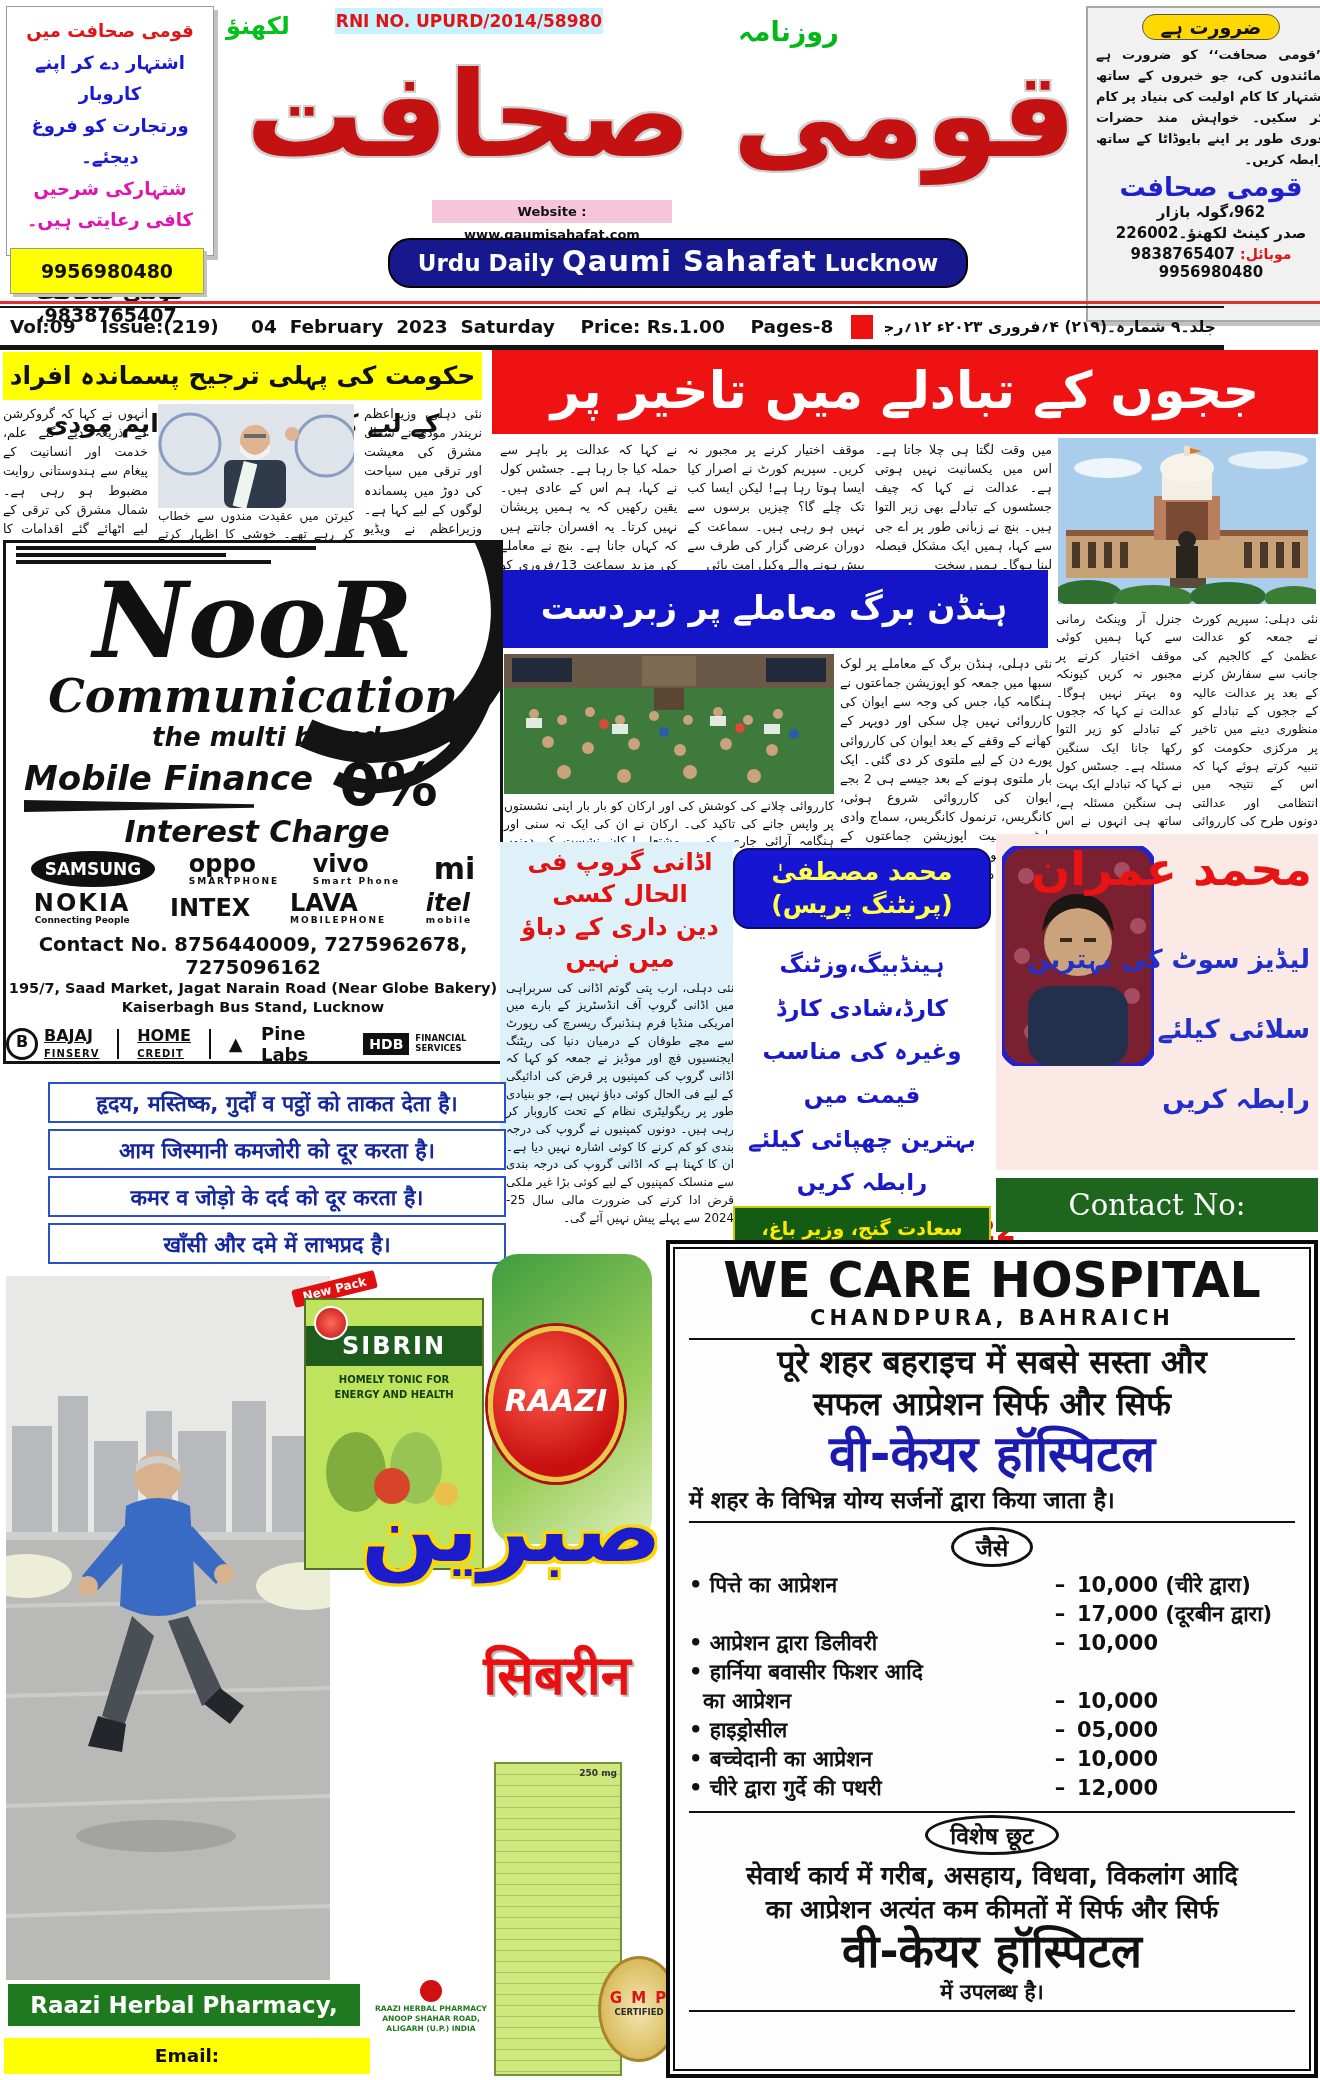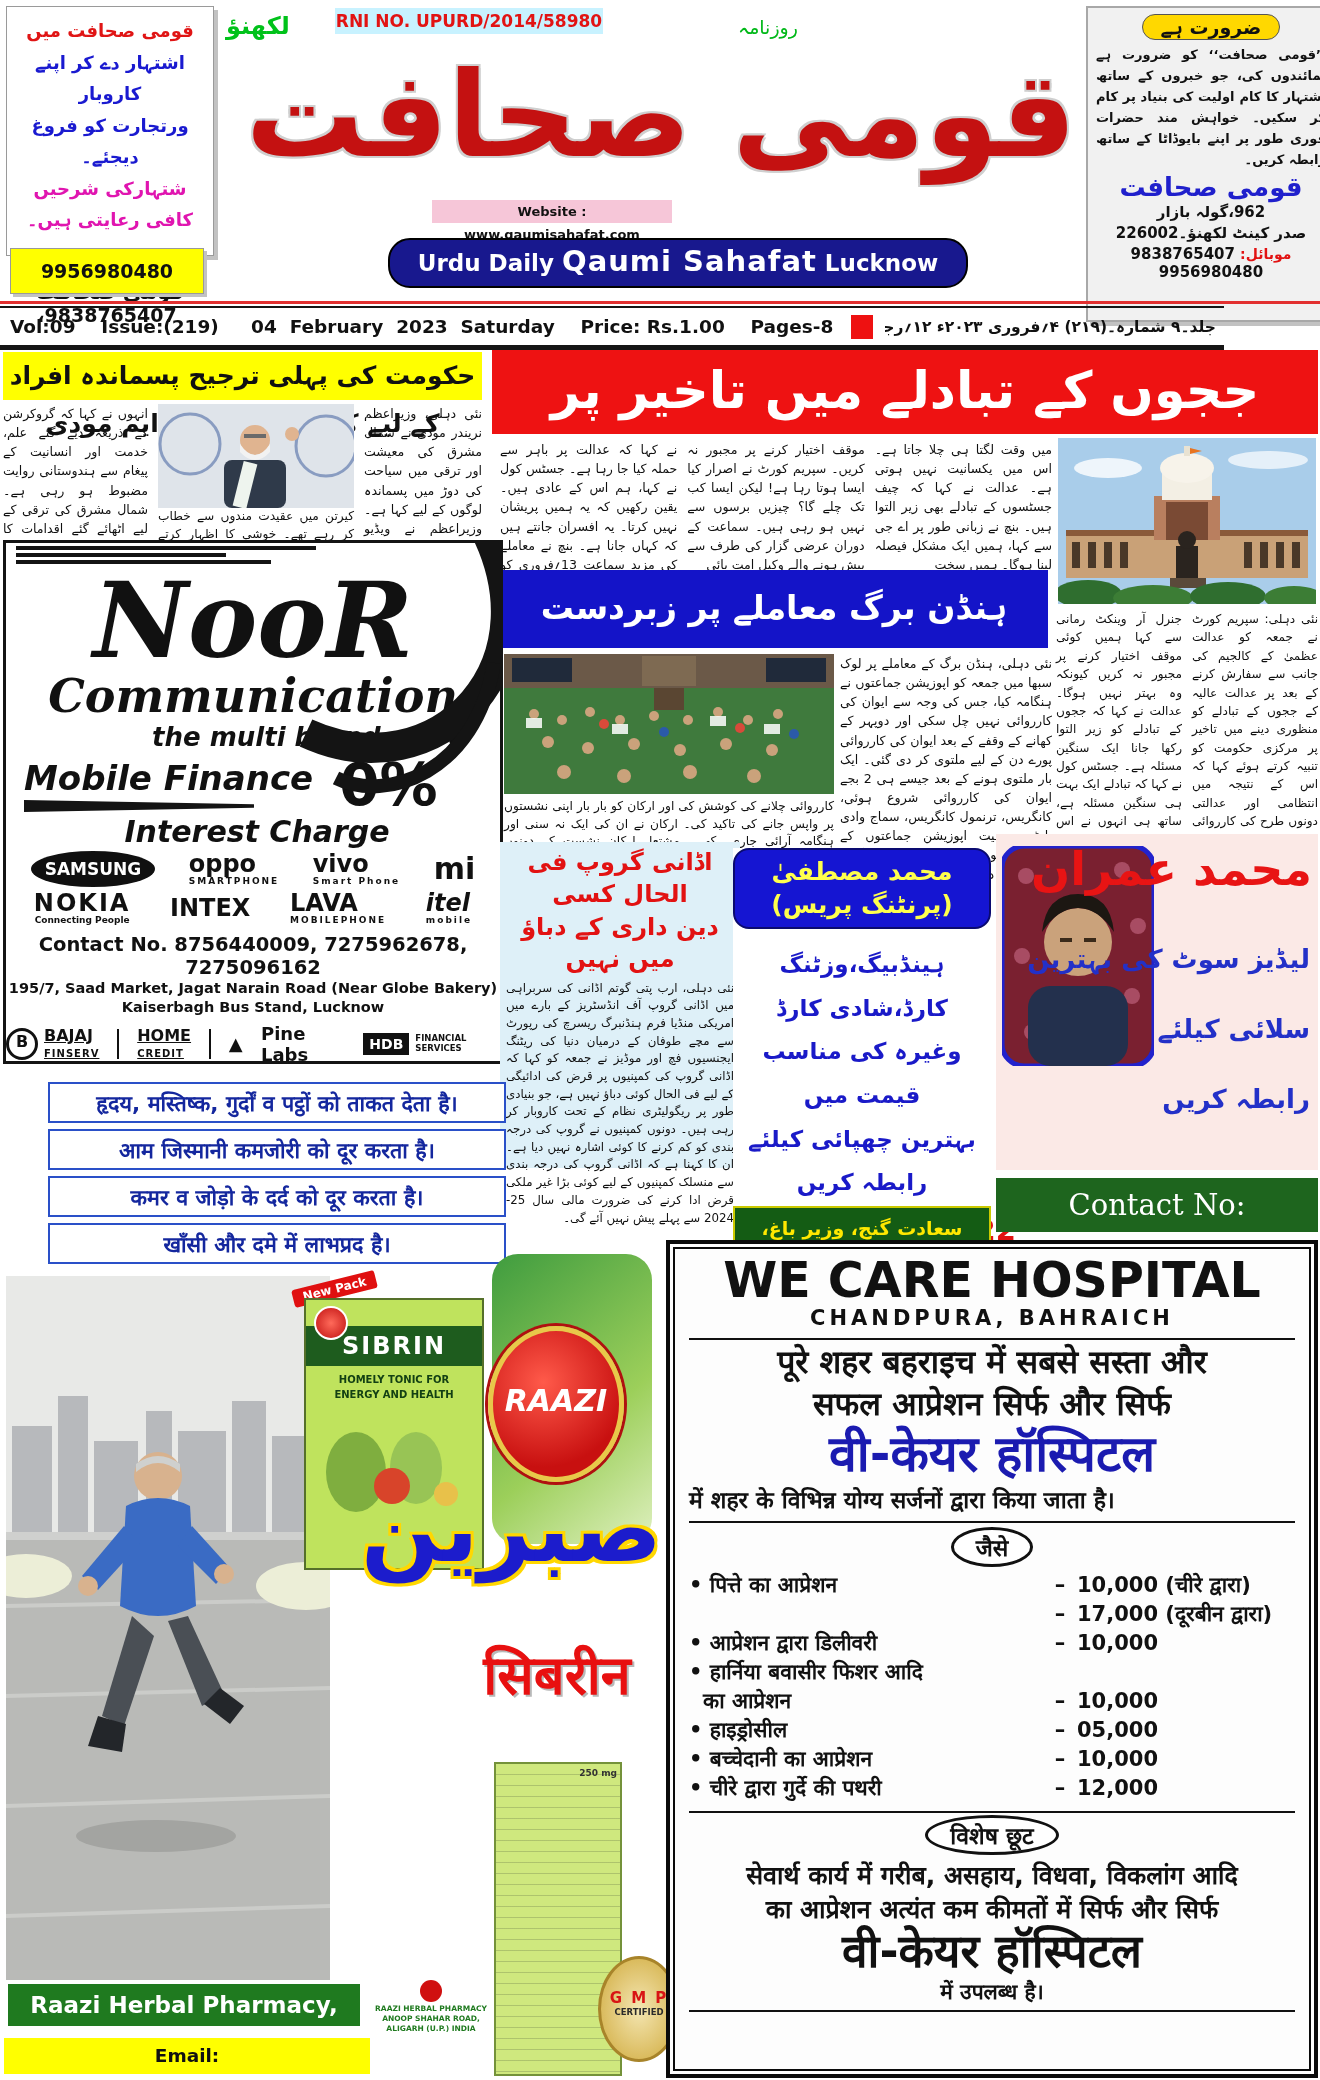--- a/index.html
+++ b/index.html
@@ -12,21 +12,21 @@
   
   #left-ad-box{left:6px;top:6px;width:198px;height:232px;border:1px solid #9a9a9a;
       box-shadow:4px 4px 0 #c2c2c2;background:#fff;padding:8px 4px;text-align:center;}
   #left-ad-box div{line-height:1.75;font-weight:bold;font-size:18px;}
   .c-red{color:#e01515;} .c-blue{color:#1a1ad0;} .c-mag{color:#e015b0;} .c-blk{color:#111;}
   #phone-strip{left:10px;top:248px;width:192px;height:44px;background:#ffff00;border:1px solid #999;
       box-shadow:3px 3px 0 #c2c2c2;font-weight:bold;font-size:19px;line-height:44px;text-align:center;}
   #rni{left:335px;top:8px;width:268px;height:26px;background:#c8f2ff;color:#e21313;
       font-weight:bold;font-size:17px;line-height:26px;text-align:center;}
   #city-label{left:226px;top:12px;color:#00c21a;font-weight:bold;font-size:24px;}
-  #roznamah{left:738px;top:16px;color:#00b818;font-weight:normal;font-size:19px;}
+  #roznamah{left:738px;top:16px;color:#00b818;font-weight:bold;font-size:27px;}
   #masthead{left:238px;top:36px;width:846px;height:162px;color:#c41111;font-weight:bold;
       font-size:118px;line-height:158px;text-align:center;
       text-shadow:2px 2px 0 #cfcfcf,-2px -2px 0 #cfcfcf,2px -2px 0 #cfcfcf,-2px 2px 0 #cfcfcf;}
   #website{left:432px;top:200px;width:240px;height:23px;background:#f6c6d8;font-weight:bold;
       font-size:13px;line-height:23px;text-align:center;}
   #daily-box{left:388px;top:238px;width:576px;height:46px;background:#18188e;border:2px solid #000;
       border-radius:22px;color:#fff;text-align:center;line-height:42px;}
   #daily-box .pre,#daily-box .post{font-size:23px;font-weight:bold;}
   #daily-box .brand{font-size:29px;font-weight:bold;letter-spacing:1px;}
   #need-box{left:1086px;top:6px;width:230px;height:300px;background:#f1f1f1;border:2px solid #a8a8a8;

